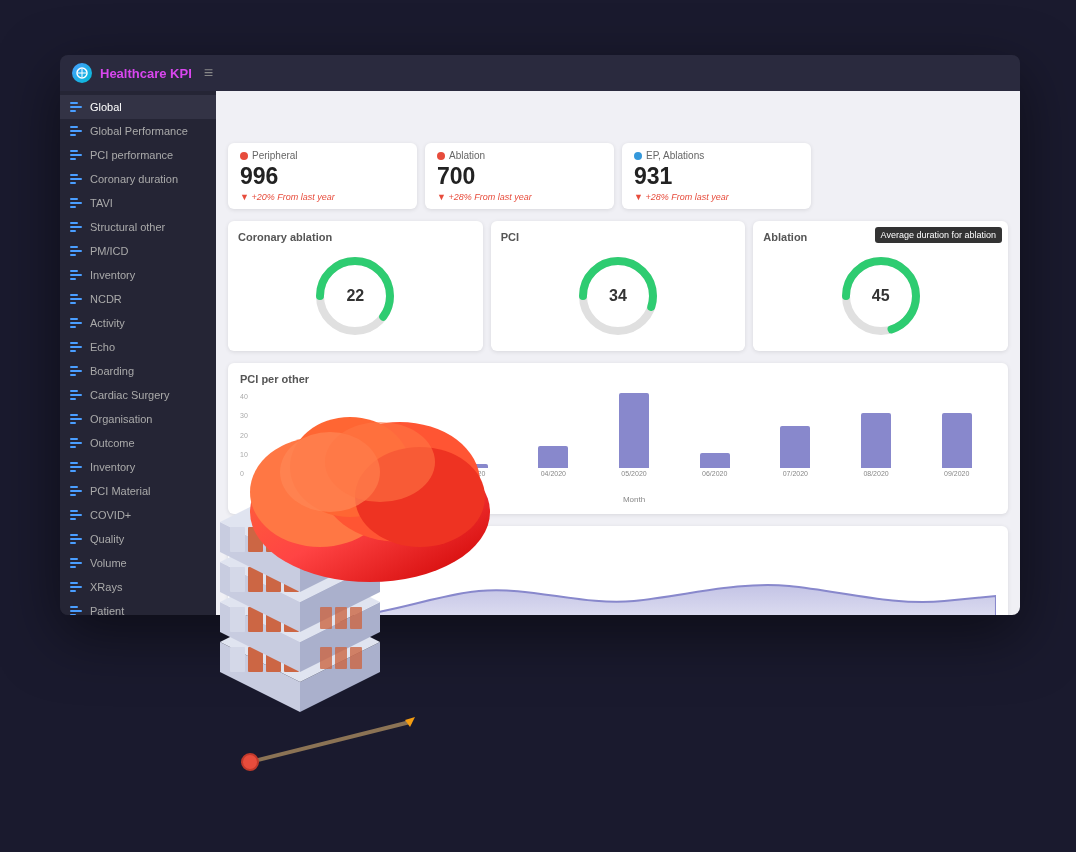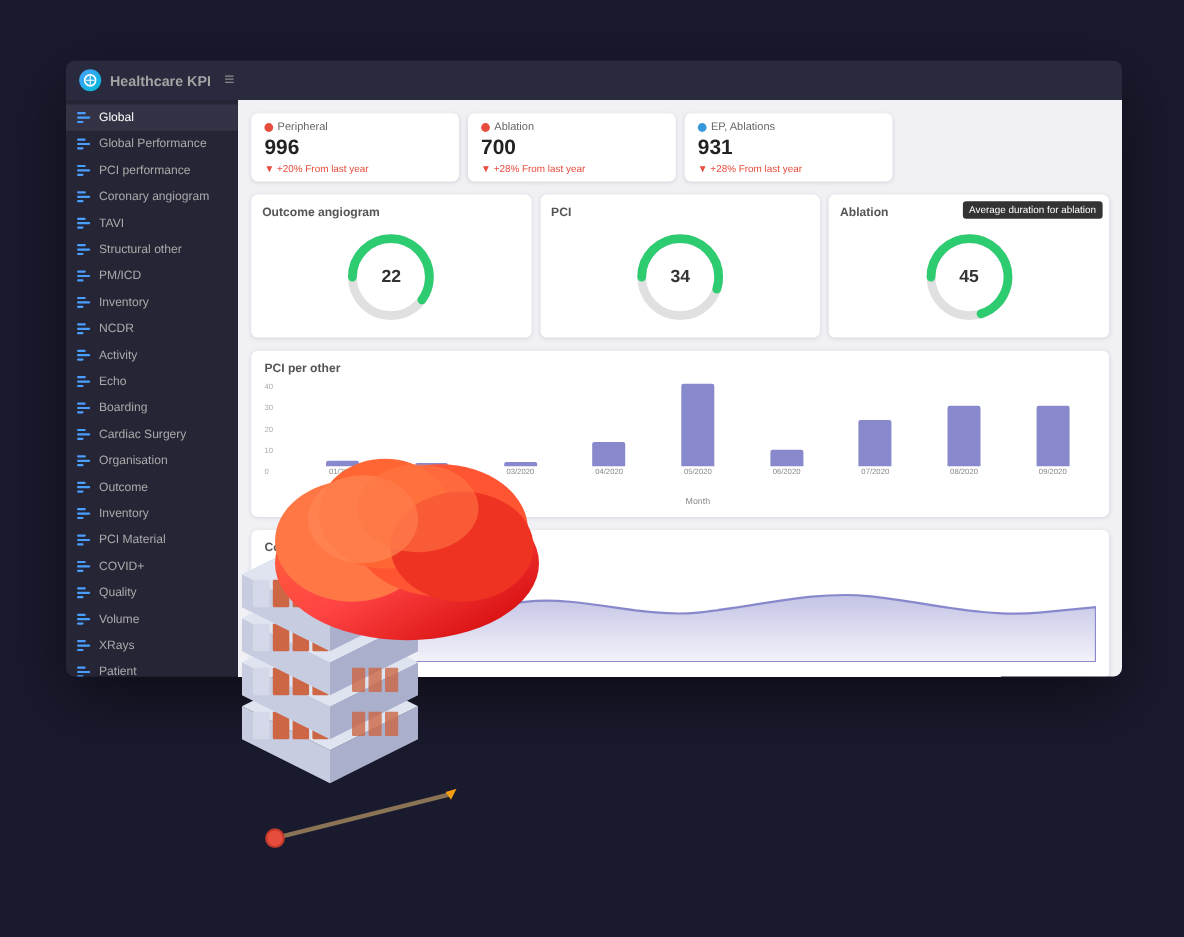--- a/index.html
+++ b/index.html
@@ -42,21 +42,21 @@
       border-radius: 50%;
       background: linear-gradient(135deg, #4a9eff, #00bcd4);
       display: flex;
       align-items: center;
       justify-content: center;
       font-size: 10px;
       color: white;
     }
 
     .title-bar-text {
-      color: #a3a3a3;
+      color: #d946ef;
       font-size: 13px;
       font-weight: 600;
     }
 
     .title-bar-menu {
       color: #888;
       font-size: 16px;
       margin-left: 4px;
     }
 
@@ -116,48 +116,50 @@
       grid-template-columns: repeat(4, 1fr);
       gap: 8px;
       margin-bottom: 12px;
     }
 
     .kpi-card {
       background: white;
       border-radius: 6px;
       padding: 7px 12px;
       box-shadow: 0 1px 4px rgba(0,0,0,0.1);
+      margin-top: 40px;
     }
 
     .kpi-label {
       font-size: 10px;
       color: #666;
       display: flex;
       align-items: center;
       gap: 4px;
       margin-bottom: 4px;
     }
 
     .kpi-dot {
       width: 8px;
       height: 8px;
       border-radius: 50%;
     }
 
     .kpi-value {
-      font-size: 19px;
+      font-size: 23px;
       font-weight: 700;
       color: #222;
       line-height: 1;
       margin-bottom: 4px;
     }
 
     .kpi-change {
       font-size: 9px;
       color: #e74c3c;
+      font-style: italic;
     }
 
     .kpi-change.positive { color: #27ae60; }
 
     .charts-row {
       display: grid;
       grid-template-columns: repeat(3, 1fr);
       gap: 8px;
       margin-bottom: 12px;
     }
@@ -330,21 +332,21 @@
             <span style="height:3px;width:6px;"></span>
           </div>
           <span>PCI performance</span>
         </div>
         <div class="sidebar-item">
           <div class="sidebar-icon">
             <span style="height:3px;width:8px;"></span>
             <span style="height:3px;width:12px;"></span>
             <span style="height:3px;width:6px;"></span>
           </div>
-          <span>Coronary angiogram</span>
+          <span>Coronary duration</span>
         </div>
         <div class="sidebar-item">
           <div class="sidebar-icon">
             <span style="height:3px;width:8px;"></span>
             <span style="height:3px;width:12px;"></span>
             <span style="height:3px;width:6px;"></span>
           </div>
           <span>TAVI</span>
         </div>
         <div class="sidebar-item">
@@ -518,21 +520,21 @@
     <div class="kpi-change ">
       ▼ +28% From last year
     </div>
   </div>
         </div>
 
       <div class="charts-row">
 
       <div class="chart-card" style="position: relative;">
 
-    <div class="chart-title">Outcome angiogram</div>
+    <div class="chart-title">Coronary ablation</div>
     <div class="donut-container">
       <div class="donut-wrapper">
         <svg width="80" height="80" viewBox="0 0 80 80">
           <circle cx="40" cy="40" r="35" fill="none" stroke="#e0e0e0" stroke-width="8"></circle>
           <circle cx="40" cy="40" r="35" fill="none" stroke="#2ecc71" stroke-width="8" stroke-dasharray="131.9468914507713 87.96459430051422" stroke-linecap="round" transform="rotate(-90 40 40)"></circle>
         </svg>
         <div class="donut-center">22</div>
       </div>
     </div>
   </div>

